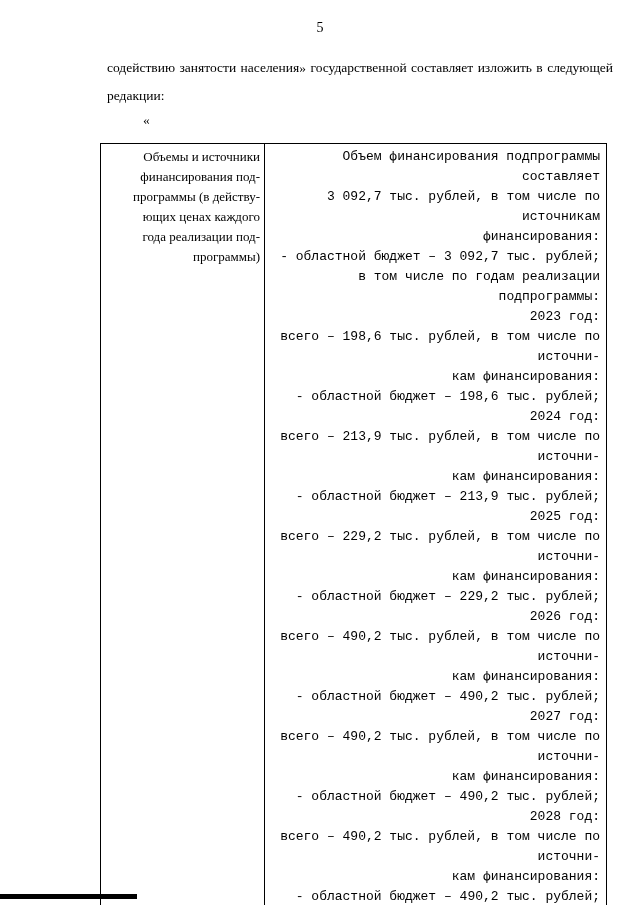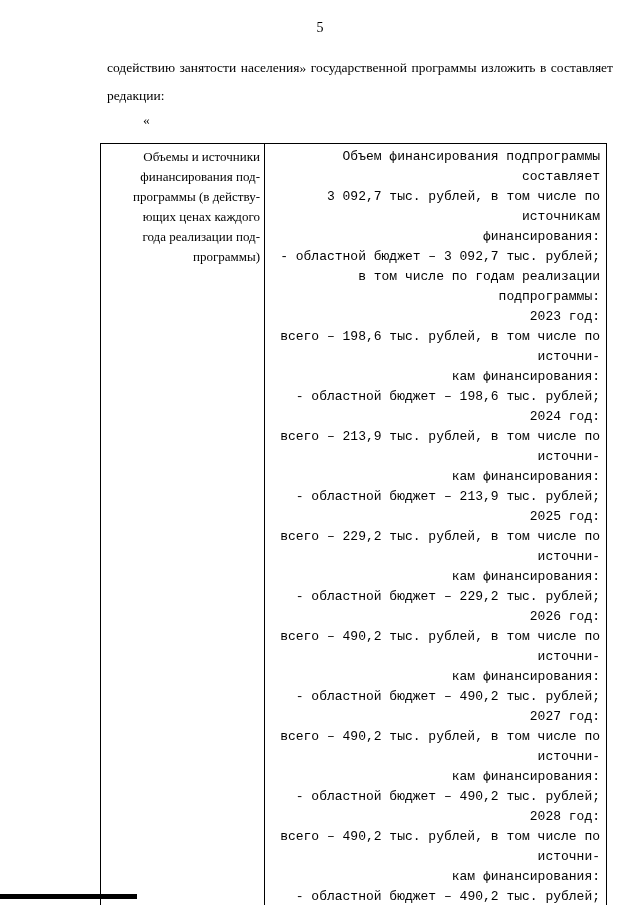--- a/index.html
+++ b/index.html
@@ -78,21 +78,21 @@
     background: #000000;
   }
 </style>
 </head>
 <body>
 
 <div class="page">
 
   <div class="page-number">5</div>
 
-  <p class="intro">содействию занятости населения» государственной программы изложить в составляет редакции:</p>
+  <p class="intro">содействию занятости населения» государственной составляет изложить в следующей редакции:</p>
 
   <div class="quote-mark">«</div>
 
   <table class="doc-table">
     <tbody>
         <tr>
       <td class="left-col">Объемы и источники
 финансирования под-
 программы (в действу-
 ющих ценах каждого

